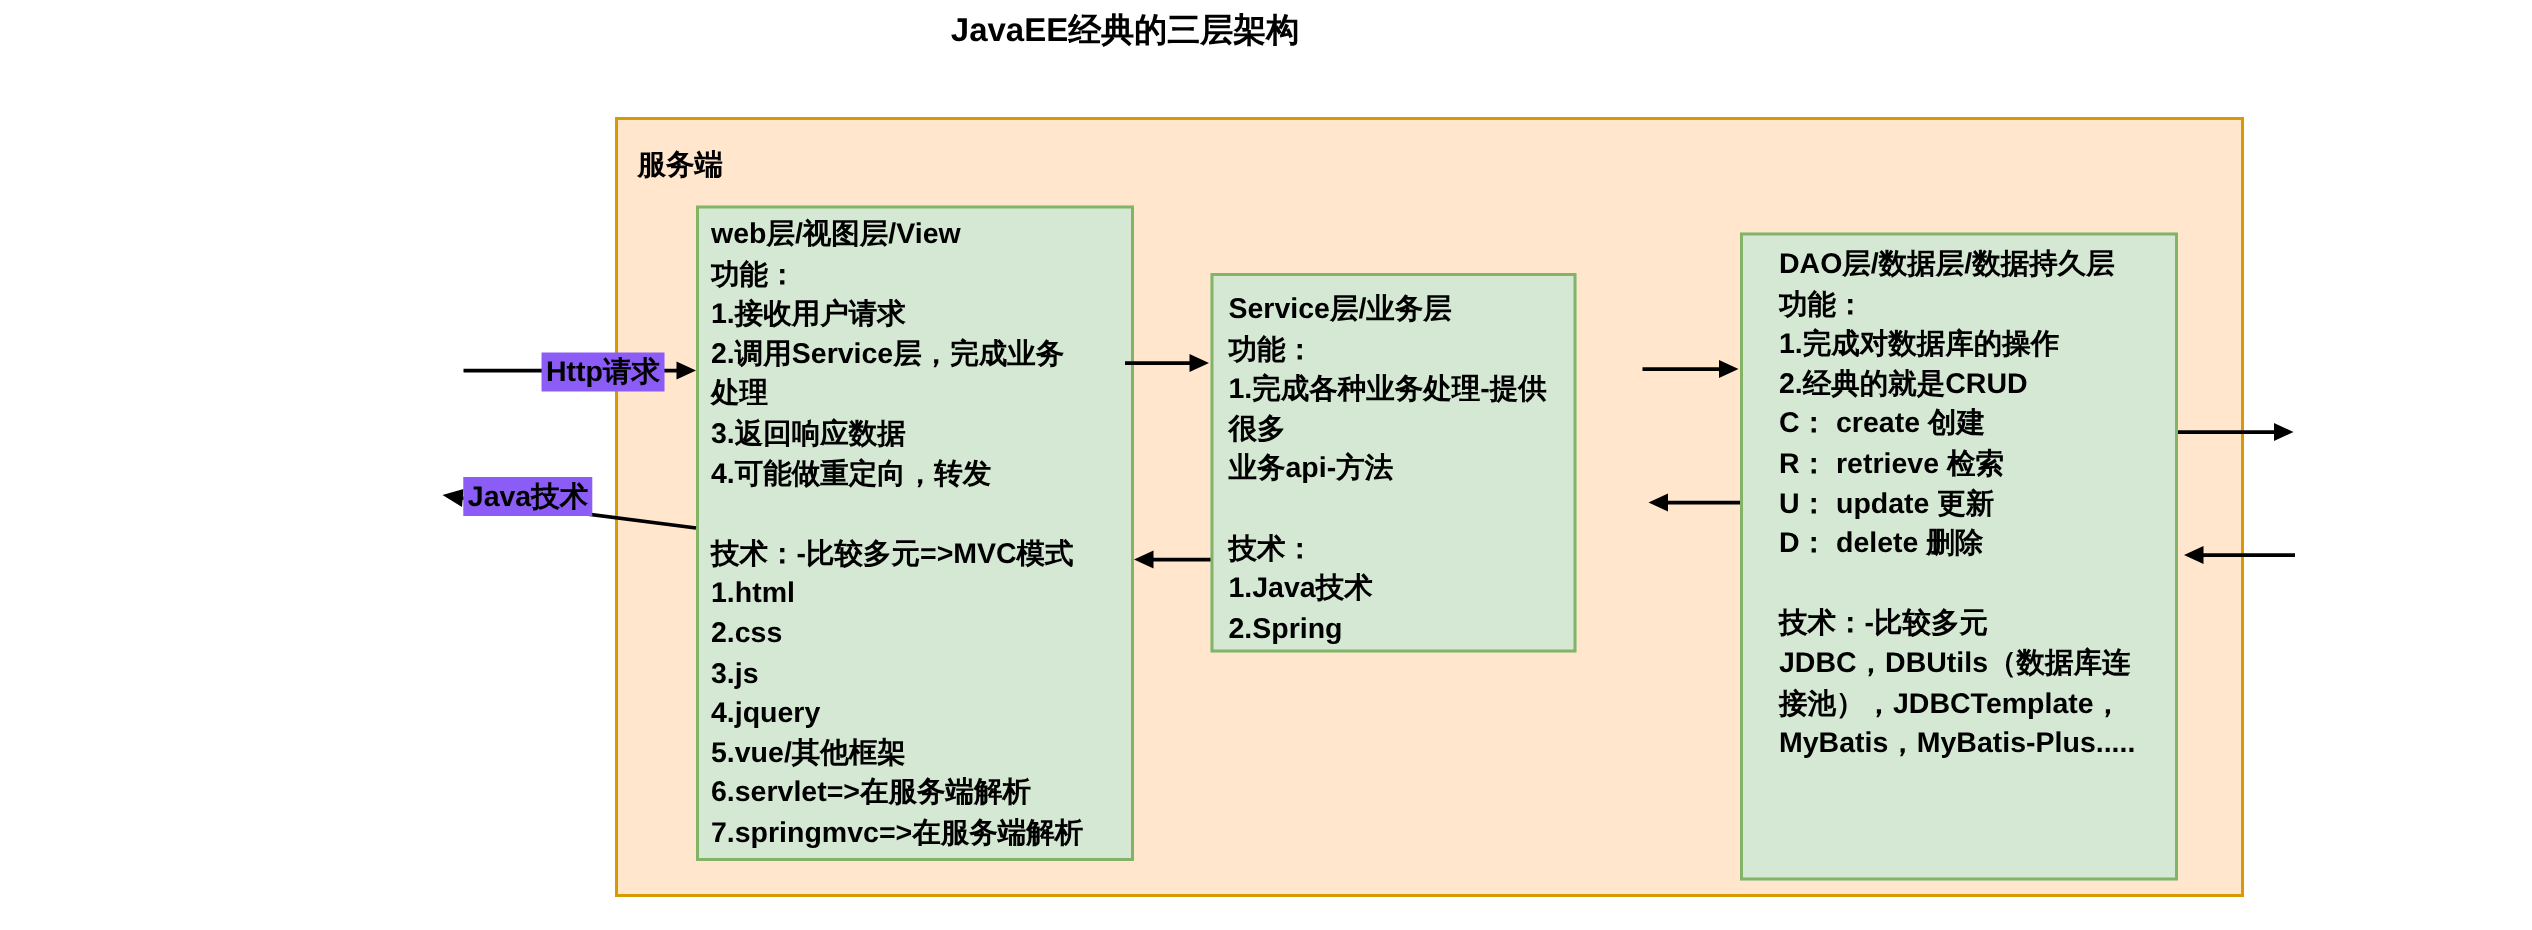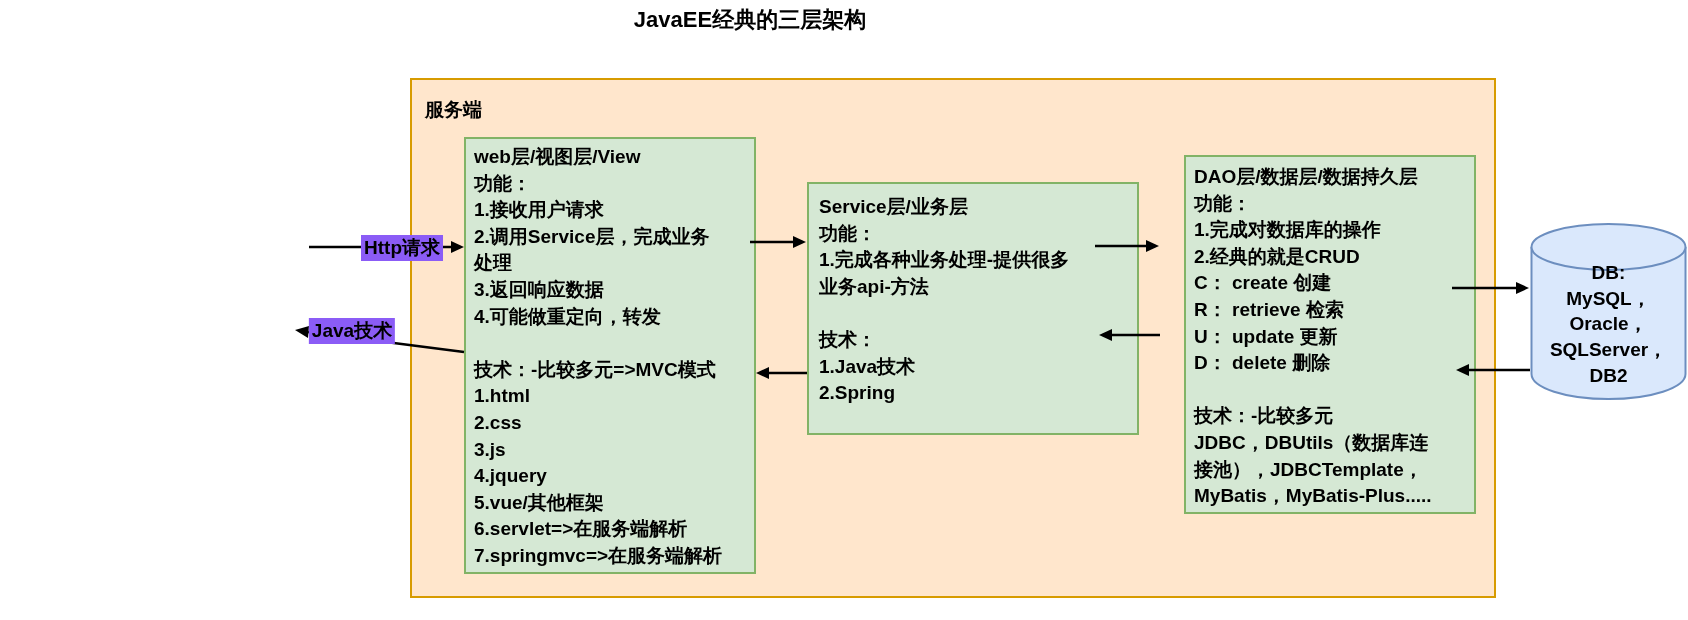--- a/index.html
+++ b/index.html
@@ -19,22 +19,22 @@
     background:#ffe6cc; border:2px solid #d79b00; }
   .server-label { position:absolute; left:13px; top:17px; font-size:19px; }
 
   .browser-box { left:3px; top:143px; width:305px; height:289px;
     background:#f8cecc; border:2px solid #b85450; padding:6px 12px; }
   .browser-url { margin-top:38px; margin-left:5px; }
   .browser-notes { margin-top:52px; }
 
   .green-box { background:#d5e8d4; border:2px solid #82b366; }
   .web-box { left:464px; top:137px; width:292px; height:437px; padding:5px 8px; }
-  .service-box { left:807px; top:182px; width:332px; height:253px; padding:10px 10px; }
-  .dao-box { left:1160px; top:155px; width:292px; height:359px; padding:7px 8px;margin-left:24px; }
+  .service-box { left:807px; top:182px; width:244px; height:253px; padding:10px 10px; }
+  .dao-box { left:1160px; top:155px; width:292px; height:432px; padding:7px 24px; }
 
   .cylinder { left:1530px; top:222px; width:157px; height:179px; }
   .cylinder svg { position:absolute; left:0; top:0; }
   .db-text { position:absolute; left:0; right:0; top:38px; text-align:center;
     font-size:19px; line-height:1.35; white-space:pre-line; }
 
   .arrows { position:absolute; left:0; top:0; pointer-events:none; }
   .arrows line { stroke:#000; stroke-width:2.5; }
   .arrows polygon { fill:#000; }
 
@@ -90,31 +90,20 @@
 C： create 创建
 R： retrieve 检索
 U： update 更新
 D： delete 删除
 
 技术：-比较多元
 JDBC，DBUtils（数据库连
 接池），JDBCTemplate，
 MyBatis，MyBatis-Plus.....</div>
 
-  <div class="shape cylinder">
-    <svg width="157" height="179" viewBox="0 0 157 179">
-      <path d="M 1.5 25 L 1.5 152 A 77 25 0 0 0 155.5 152 L 155.5 25" fill="#dae8fc" stroke="#6c8ebf" stroke-width="2"></path>
-      <ellipse cx="78.5" cy="25" rx="77" ry="23" fill="#dae8fc" stroke="#6c8ebf" stroke-width="2"></ellipse>
-    </svg>
-    <div class="db-text">DB:
-MySQL，
-Oracle，
-SQLServer，
-DB2</div>
-  </div>
 
   <svg class="arrows" width="1688" height="620">
     <g>
       <line x1="309" y1="247" x2="452" y2="247"></line>
       <polygon points="451,241 451,253 464,247"></polygon>
     </g>
     <g>
       <line x1="464" y1="352" x2="308" y2="332"></line>
       <polygon points="295,330 309,326 308,338"></polygon>
     </g>

